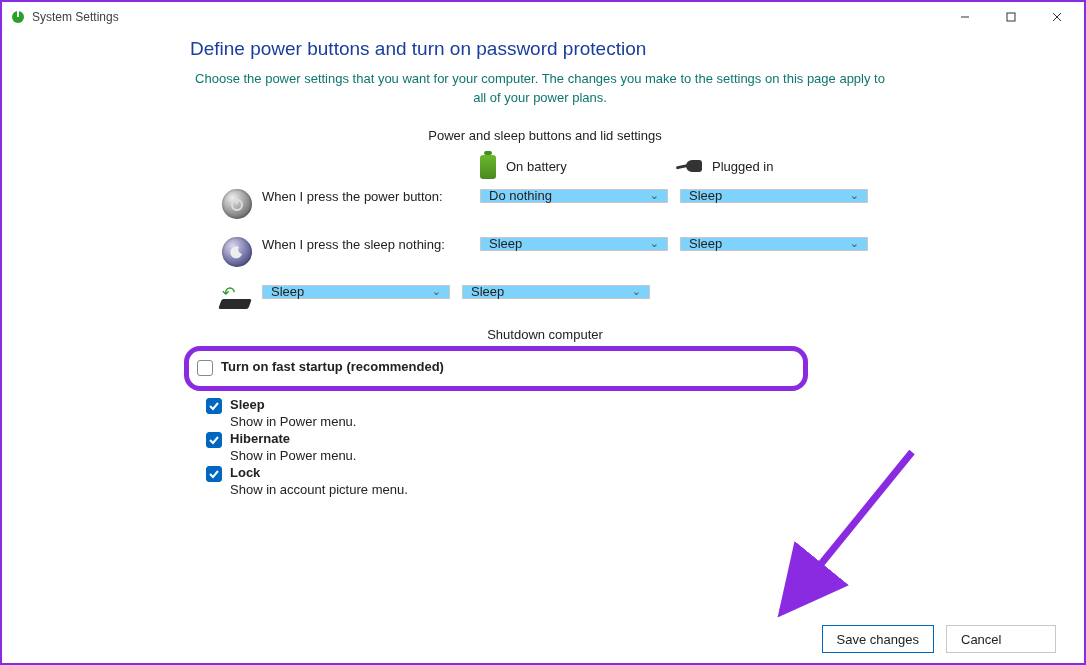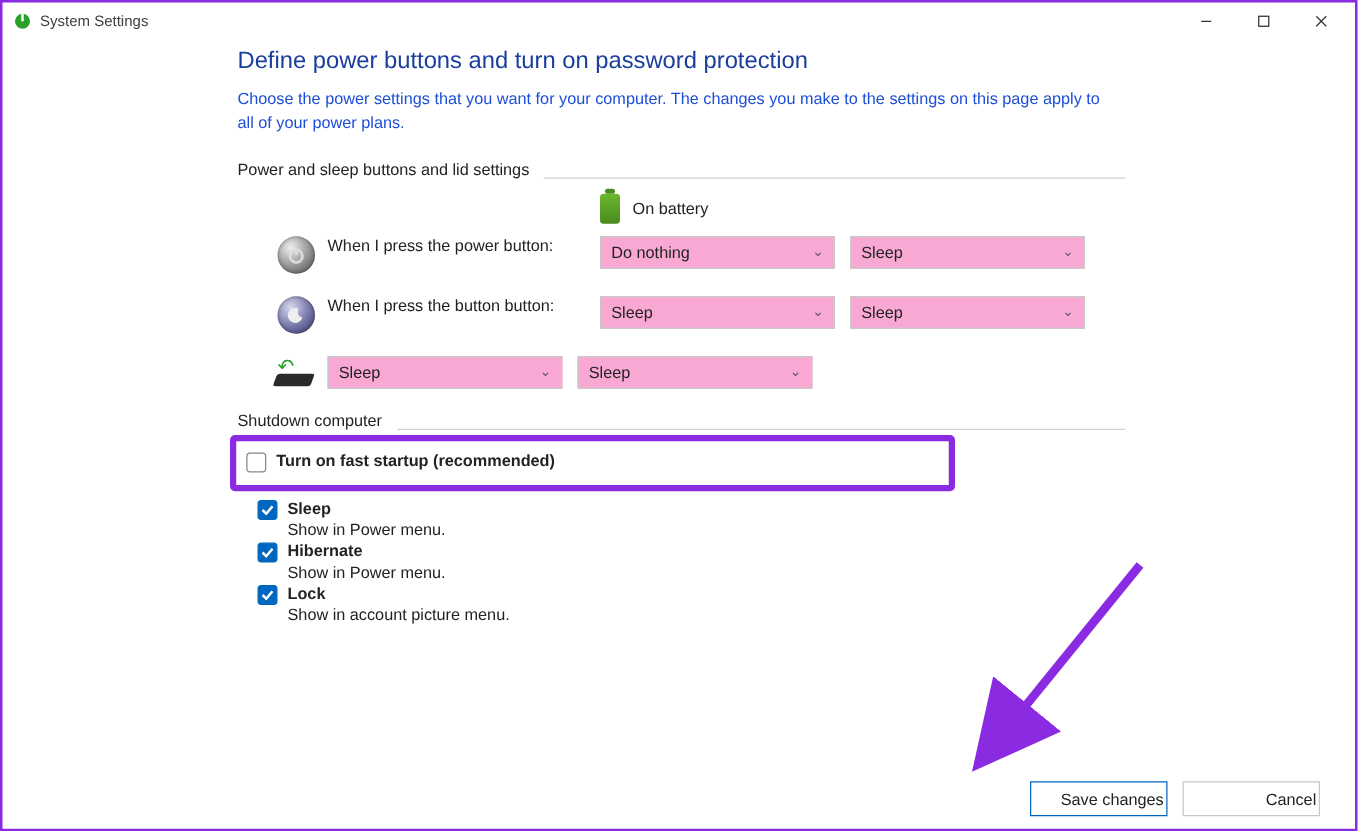--- a/index.html
+++ b/index.html
@@ -33,52 +33,53 @@
     padding: 0 0 0 188px;
   }
   h1.page-heading {
     color: #1a3e9c;
     font-weight: 400;
     font-size: 19px;
     margin: 6px 0 10px 0;
   }
   .subtitle {
     font-size: 13px;
-    color: #1d4ed8;
+    color: #0f766e;
     max-width: 700px;
     line-height: 1.45;
     margin-bottom: 20px;
+    text-align: center;
   }
   .section-label {
     font-size: 13px;
     color: #222;
     margin: 6px 0 4px 0;
-    display:flex; align-items:flex-end;
+    display:flex; align-items:center;flex-direction:column;
   }
   .section-label .rule {
     flex:1; height:1px; background:#d0d0d0; margin-left:12px;
   }
   .col-headers {
     display:flex;
     margin: 12px 0 10px 0;
   }
   .col-headers .lead { width: 290px; }
   .col-headers .col {
     width: 196px; display:flex; align-items:center; gap:10px; font-size:13px;
   }
   .row {
     display:flex; margin-bottom: 18px;
   }
   .row .icon-cell { width: 72px; display:flex; justify-content:flex-end; padding-right:10px; }
   .row .label-cell { width: 218px; font-size:13px; }
   .dropdown {
     width: 188px;
-    height: 26px;
+    height: 14px;
     border: 1px solid #c8c8c8;
-    background:#f9a8d4;
+    background:#7dd3fc;
     display:flex; align-items:center; justify-content:space-between;
     padding: 0 8px;
     font-size:13px;
     margin-right: 12px;
   }
   .dropdown .chev { color:#555; font-size:11px; }
   
   .circle-icon {
     width:30px; height:30px; border-radius:50%;
     background: radial-gradient(circle at 35% 30%, #eee, #888 60%, #444);
@@ -91,23 +92,23 @@
   .lid-icon .arrow { position:absolute; top:-2px; left:4px; color:#2aa02a; font-size:16px; }
   .battery-icon { width:16px; height:24px; background:linear-gradient(#6ab82b,#4a8a1f); border-radius:3px; position:relative; }
   .battery-icon::before { content:""; position:absolute; top:-4px; left:4px; width:8px; height:4px; background:#4a8a1f; border-radius:2px; }
   .plug-icon { width:26px; height:14px; position:relative; }
   .plug-icon .body { position:absolute; right:0; width:16px; height:12px; background:#333; border-radius:6px 3px 3px 6px; }
   .plug-icon .cord { position:absolute; left:0; top:5px; width:14px; height:3px; background:#333; border-radius:2px; transform:rotate(-12deg); }
   
   .shutdown { margin-top: 4px; }
   .fast-box {
     border: 5px solid #8a2be2;
-    border-radius: 4px;
+    border-radius: 16px;
     padding: 6px 8px 8px 8px;
-    width: 580px;
+    width: 624px;
     margin-left: -6px;
     margin-bottom: 6px;
   }
   .check-row { display:flex; align-items:flex-start; gap:8px; margin: 2px 0 2px 16px; }
   .fast-box .check-row { margin-left: 0; }
   .checkbox {
     width:16px; height:16px; border:1px solid #888; border-radius:3px; background:#fff;
     display:flex; align-items:center; justify-content:center;
     flex-shrink:0; margin-top:1px;
   }
@@ -120,22 +121,22 @@
   .footer {
     position:absolute; bottom:10px; right:28px;
     display:flex; gap:12px;
   }
   .btn {
     min-width: 110px;
     height: 28px;
     border:1px solid #c8c8c8;
     background:#fff;
     font-size:13px;
-    display:flex; align-items:center; justify-content:flex-end;
-    padding: 0 2px;
+    display:flex; align-items:center; justify-content:flex-start;
+    padding: 0 14px;
   }
   .btn.primary { border:1.5px solid #0067c0; }
   
   .annot-arrow {
     position:absolute;
     pointer-events:none;
   }
   .block { margin-left: 0; width: 710px; }
 </style>
 </head>
@@ -177,20 +178,27 @@
       <span>Power and sleep buttons and lid settings</span>
       <span class="rule"></span>
     </div>
 
     <div class="col-headers">
       <div class="lead"></div>
       <div class="col">
         <span class="battery-icon"></span>
         <span>On battery</span>
       </div>
+      <div class="col">
+        <span class="plug-icon">
+            <span class="cord"></span>
+            <span class="body"></span>
+          </span>
+        <span>Plugged in</span>
+      </div>
     </div>
 
     <div class="row">
       <div class="icon-cell">
         <span class="circle-icon">
           <svg viewBox="0 0 16 16">
               <circle cx="8" cy="9" r="5" fill="none" stroke="#ddd" stroke-width="2"></circle>
               <line x1="8" y1="2" x2="8" y2="8" stroke="#ddd" stroke-width="2"></line>
             </svg>
         </span>
@@ -207,21 +215,21 @@
     </div>
 
     <div class="row">
       <div class="icon-cell">
         <span class="circle-icon" style="background:radial-gradient(circle at 35% 30%,#d8d8ee,#6a6aa0 60%,#333355)">
           <svg viewBox="0 0 16 16">
               <path d="M10 3 A6 6 0 1 0 13 10 A4.5 4.5 0 0 1 10 3" fill="#eee"></path>
             </svg>
         </span>
       </div>
-      <div class="label-cell">When I press the button button:</div>
+      <div class="label-cell">When I press the sleep nothing:</div>
       <div class="dropdown">
         <span>Sleep</span>
         <span class="chev">⌄</span>
       </div>
       <div class="dropdown">
         <span>Sleep</span>
         <span class="chev">⌄</span>
       </div>
     </div>
 

